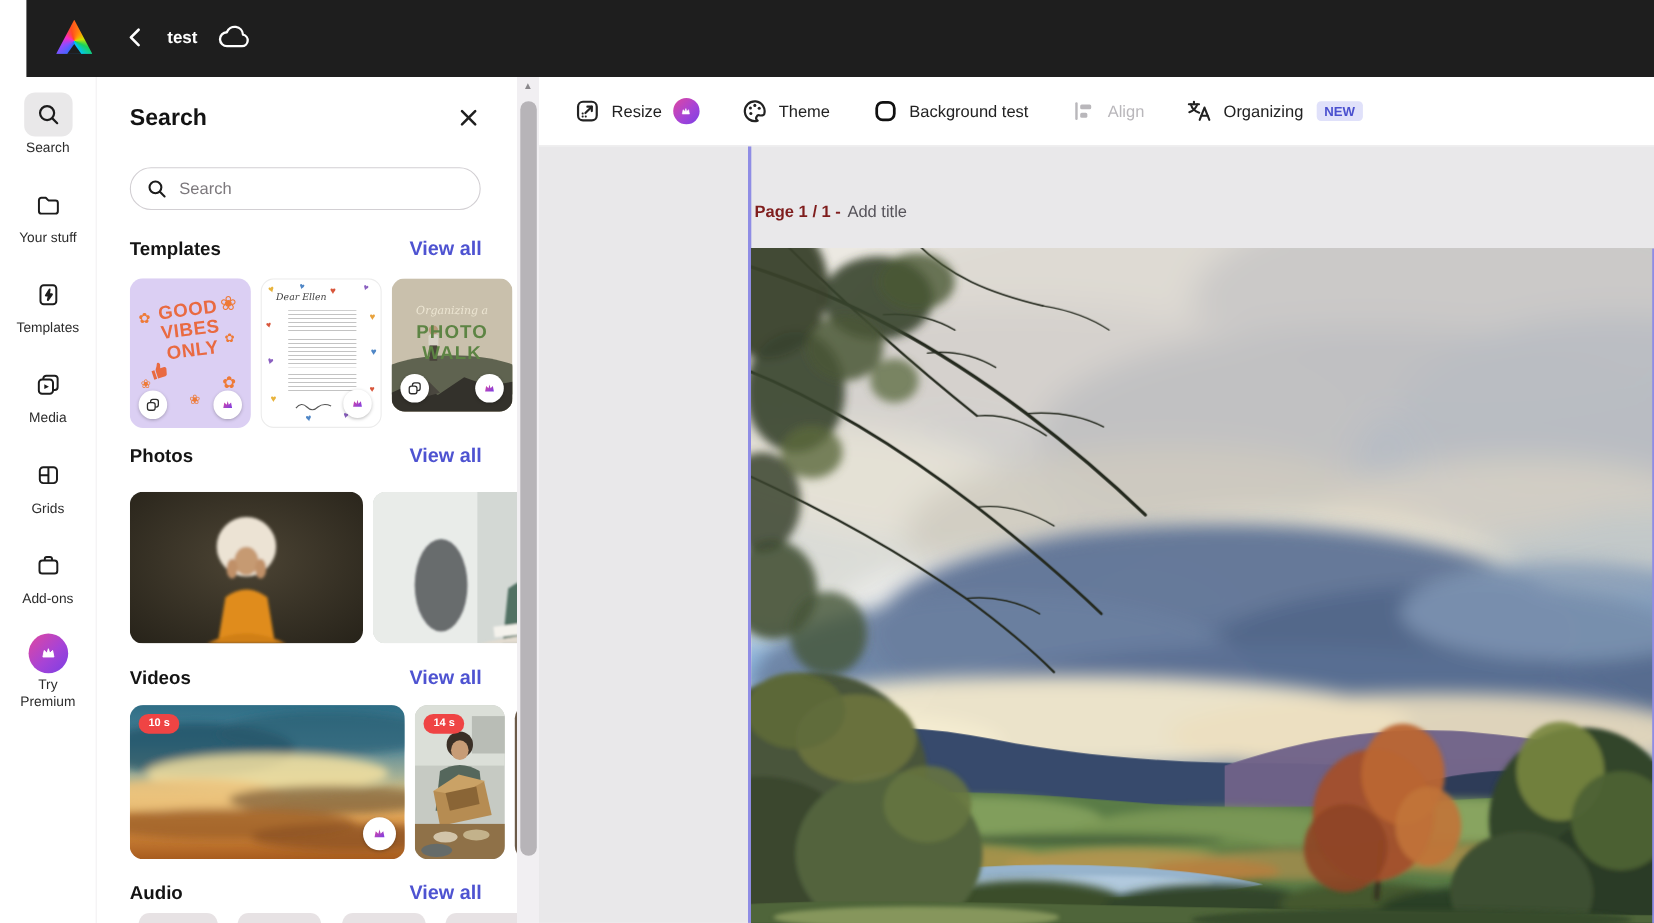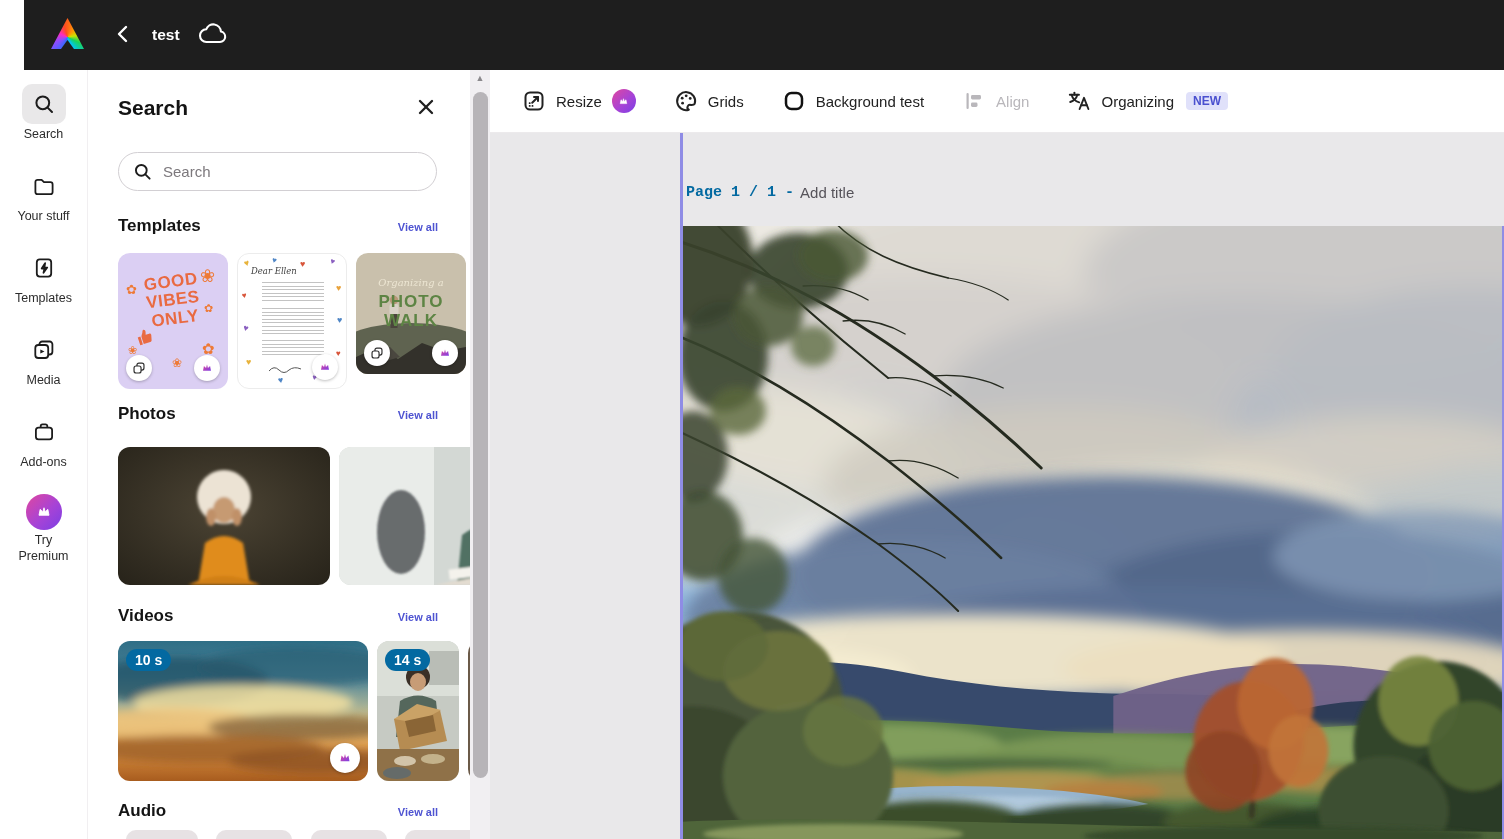--- a/index.html
+++ b/index.html
@@ -45,24 +45,24 @@
   .panel-title{margin:0;font-size:21px;font-weight:800;color:#131313;}
   .close-btn{border:0;background:none;padding:0;cursor:pointer;width:24px;height:24px;}
   .searchbox{position:absolute;left:30px;top:82px;width:319px;height:39px;border:1.6px solid #d2cfd3;
              border-radius:20px;display:flex;align-items:center;padding:0 14px;gap:9px;background:#fff;}
   .searchbox input{border:0;outline:none;flex:1;font-size:15px;color:#2c2c2c;background:transparent;
              font-family:"Liberation Sans",sans-serif;}
   .searchbox input::placeholder{color:#7c787c;}
   .sec-head{position:absolute;left:30px;width:320px;display:flex;justify-content:space-between;
             align-items:baseline;}
   .sec-title{margin:0;font-size:17px;font-weight:700;color:#141414;}
-  .view-all{font-size:11px;font-weight:700;color:var(--accent,#4e53d1);text-decoration:none;cursor:pointer;}
+  .view-all{font-size:18px;font-weight:700;color:var(--accent,#4e53d1);text-decoration:none;cursor:pointer;}
   .row{position:absolute;left:30px;width:352px;display:flex;gap:9px;overflow:hidden;}
   .thumb{position:relative;border-radius:12px;overflow:hidden;flex:none;cursor:pointer;}
-  .badge-dur{position:absolute;left:8px;top:8px;background:#0369a1;color:#fff;font-size:14px;
+  .badge-dur{position:absolute;left:8px;top:8px;background:#ef4444;color:#fff;font-size:10px;
              font-weight:700;padding:4px 9px;border-radius:12px;line-height:1;}
   .badge-circle{position:absolute;width:26px;height:26px;border-radius:50%;background:#fff;
              display:flex;align-items:center;justify-content:center;
              box-shadow:0 1px 3px rgba(0,0,0,.25);}
   .badge-bl{left:8px;bottom:8px;} .badge-br{right:8px;bottom:8px;}
   .badge-lg{width:30px;height:30px;}
 
   
   .t1{background:#dbcff3;}
   .t1-rot{position:absolute;left:4px;right:4px;top:20px;transform:rotate(-7deg);text-align:center;
@@ -100,21 +100,21 @@
   .new-badge{margin-left:2px;background:var(--new-badge-bg,#e0e1fa);color:var(--new-badge-text,#4a50cf);
      font-size:12px;font-weight:700;padding:3px 7px;border-radius:4px;line-height:1;}
 
   
   .canvas{position:absolute;left:490px;top:133px;right:0;bottom:0;
           background:var(--canvas-bg,#e9e8ea);overflow:hidden;}
   .guide-v{position:absolute;width:2.5px;background:var(--page-guide,#8f8ce5);}
   .guide-left{left:190px;top:0;bottom:0;}
   .guide-right{right:0;top:93px;bottom:0;}
   .page-label{position:absolute;left:196px;top:51px;font-size:15px;display:flex;gap:6px;}
-  .page-ind{font-weight:700;color:#0369a1;font-family:Liberation Mono, monospace;}
+  .page-ind{font-weight:700;color:#7f1d1d;}
   .page-title{color:#56535a;cursor:text;}
   .photo{position:absolute;left:192.5px;top:93px;right:0;bottom:0;cursor:pointer;}
   .photo svg{display:block;width:100%;height:100%;}
 </style>
 </head>
 <body>
 
 <div class="app">
 
   <header class="topbar">
@@ -167,20 +167,31 @@
       <span class="icon-wrap">
         <svg width="24" height="24" viewBox="0 0 24 24">
             <g fill="none" stroke="#1c1c1c" stroke-width="1.8" stroke-linejoin="round">
               <rect x="3.3" y="7" width="12.9" height="13" rx="3"></rect>
               <path d="M7.4 7 V6.2 a2.7 2.7 0 0 1 2.7-2.7 h7.6 a2.7 2.7 0 0 1 2.7 2.7 v7.6 a2.7 2.7 0 0 1 -2.7 2.7 h-1"></path>
             </g>
             <path d="M8.3 11.4 L12.5 13.5 L8.3 15.6 Z" fill="#1c1c1c"></path>
           </svg>
       </span>
       <span class="side-label">Media</span>
+    </button>
+    <button class="side-item">
+      <span class="icon-wrap">
+        <svg width="24" height="24" viewBox="0 0 24 24">
+            <g fill="none" stroke="#1c1c1c" stroke-width="1.8" stroke-linejoin="round">
+              <rect x="4.2" y="4.8" width="15.6" height="14.4" rx="3.2"></rect>
+              <path d="M12 4.8 V19.2 M4.2 12 H12"></path>
+            </g>
+          </svg>
+      </span>
+      <span class="side-label">Grids</span>
     </button>
     <button class="side-item">
       <span class="icon-wrap">
         <svg width="24" height="24" viewBox="0 0 24 24">
             <g fill="none" stroke="#1c1c1c" stroke-width="1.8" stroke-linejoin="round">
               <rect x="3.9" y="7.6" width="16.2" height="11.8" rx="2.6"></rect>
               <path d="M8.7 7.6 V6.1 a1.8 1.8 0 0 1 1.8-1.8 h3 a1.8 1.8 0 0 1 1.8 1.8 V7.6"></path>
             </g>
           </svg>
       </span>
@@ -490,21 +501,21 @@
     <button class="tool-btn">
       <svg width="24" height="24" viewBox="0 0 24 24">
           <path d="M14.8 20.7 A9 9 0 1 1 20.7 14.8 C20 16.2 18.3 16 17 16 A2.6 2.6 0 0 0 14.8 20.7 Z" fill="none" stroke="#222" stroke-width="2" stroke-linejoin="round"></path>
           <g fill="#222">
             <circle cx="8.2" cy="9.2" r="1.4"></circle>
             <circle cx="12.2" cy="6.8" r="1.4"></circle>
             <circle cx="16.2" cy="9.4" r="1.4"></circle>
             <circle cx="8.6" cy="14.2" r="1.4"></circle>
           </g>
         </svg>
-      <span>Grids</span>
+      <span>Theme</span>
     </button>
     <button class="tool-btn">
       <svg width="24" height="24" viewBox="0 0 24 24">
           <rect x="4" y="4" width="16" height="16" rx="5.5" fill="#fff" stroke="#111" stroke-width="2.5"></rect>
         </svg>
       <span>Background test</span>
     </button>
     <button class="tool-btn disabled">
       <svg width="24" height="24" viewBox="0 0 24 24">
           <g fill="#b9b7bb">

